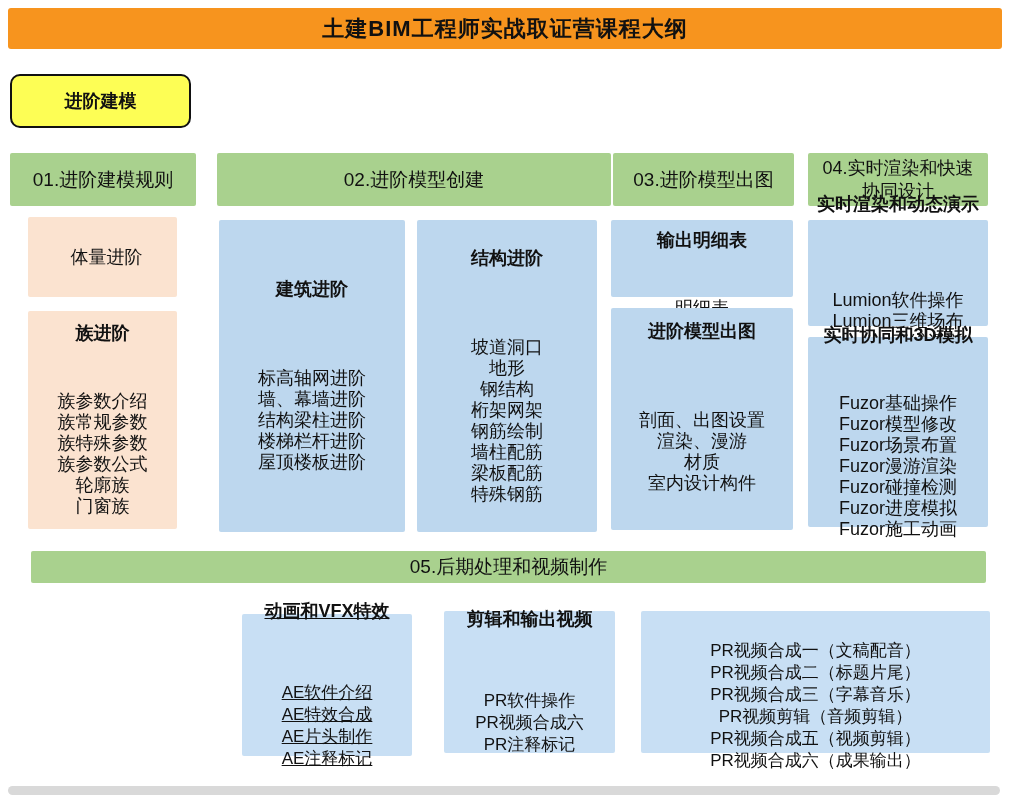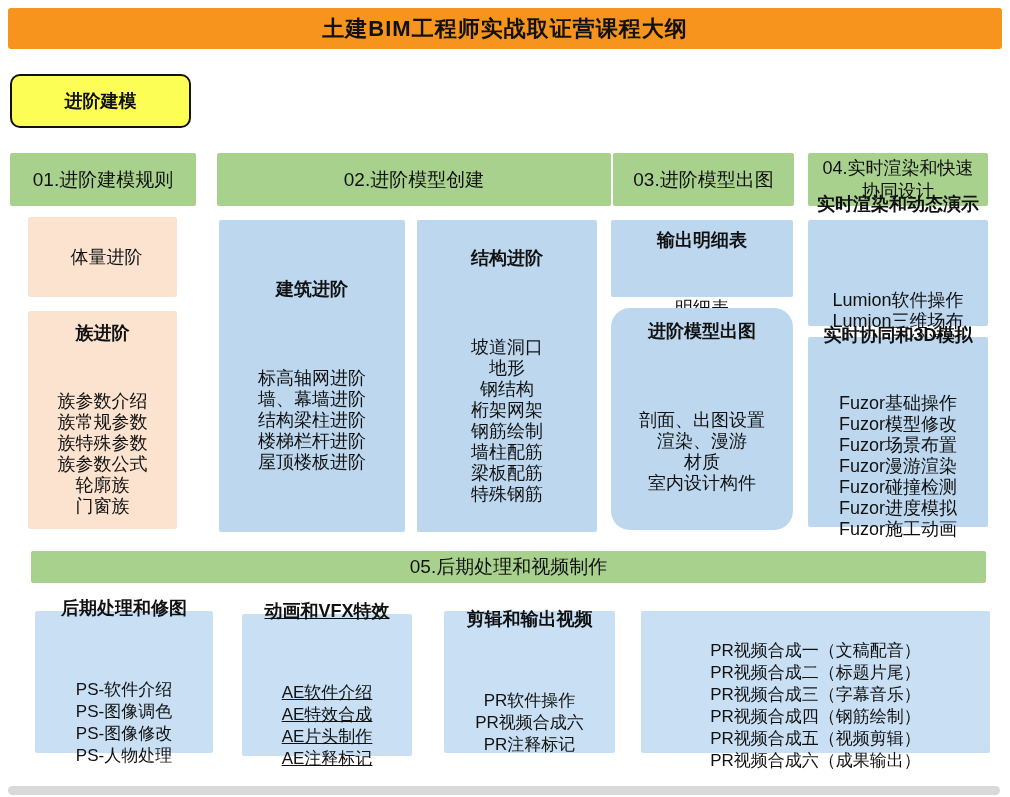--- a/index.html
+++ b/index.html
@@ -50,21 +50,21 @@
   .gap-sm { margin-bottom:13px; }
   .items { display:flex; flex-direction:column;margin-top:47px; }
   .items .item { font-size:18px; line-height:21px; white-space:nowrap; }
   .bottom .items .item { font-size:17px; line-height:22px; }
 
   .b-tiliang { left:28px;  top:217px; width:149px; height:80px;padding-left:8px; }
   .b-zu      { left:28px;  top:311px; width:149px; height:218px; }
   .b-jianzhu { left:219px; top:220px; width:186px; height:312px; }
   .b-jiegou  { left:417px; top:220px; width:180px; height:312px; }
   .b-mingxi  { left:611px; top:220px; width:182px; height:77px;  justify-content:flex-start; padding-top:10px; }
-  .b-chutu   { left:611px; top:308px; width:182px; height:222px; justify-content:flex-start; padding-top:13px;border-radius:19px; }
+  .b-chutu   { left:611px; top:308px; width:182px; height:222px; justify-content:flex-start; padding-top:13px; }
   .b-xuanran { left:808px; top:220px; width:180px; height:106px;gap:28px; }
   .b-xietong { left:808px; top:337px; width:180px; height:190px; }
 
   .b-ps     { left:35px;  top:611px; width:178px; height:142px; }
   .b-ae     { left:242px; top:614px; width:170px; height:142px;text-decoration:underline; }
   .b-pr     { left:444px; top:611px; width:171px; height:142px; }
   .b-prcomp { left:641px; top:611px; width:349px; height:142px; }
 
   .scrollbar {
     left:8px; top:786px; width:992px; height:9px;
@@ -165,29 +165,20 @@
         <div class="item">Fuzor场景布置</div>
         <div class="item">Fuzor漫游渲染</div>
         <div class="item">Fuzor碰撞检测</div>
         <div class="item">Fuzor进度模拟</div>
         <div class="item">Fuzor施工动画</div>
       </div>
   </div>
 
   <div class="abs banner05">05.后期处理和视频制作</div>
 
-  <div class="abs box blueL bottom b-ps">
-    <div class="box-title gap-sm">后期处理和修图</div>
-    <div class="items">
-        <div class="item">PS-软件介绍</div>
-        <div class="item">PS-图像调色</div>
-        <div class="item">PS-图像修改</div>
-        <div class="item">PS-人物处理</div>
-      </div>
-  </div>
 
   <div class="abs box blueL bottom b-ae">
     <div class="box-title gap-sm">动画和VFX特效</div>
     <div class="items">
         <div class="item">AE软件介绍</div>
         <div class="item">AE特效合成</div>
         <div class="item">AE片头制作</div>
         <div class="item">AE注释标记</div>
       </div>
   </div>
@@ -199,21 +190,21 @@
         <div class="item">PR视频合成六</div>
         <div class="item">PR注释标记</div>
       </div>
   </div>
 
   <div class="abs box blueL bottom b-prcomp">
     <div class="items">
         <div class="item">PR视频合成一（文稿配音）</div>
         <div class="item">PR视频合成二（标题片尾）</div>
         <div class="item">PR视频合成三（字幕音乐）</div>
-        <div class="item">PR视频合成四（钢筋绘制）</div>
+        <div class="item">PR视频剪辑（音频剪辑）</div>
         <div class="item">PR视频合成五（视频剪辑）</div>
         <div class="item">PR视频合成六（成果输出）</div>
       </div>
   </div>
 
   <div class="abs scrollbar"></div>
 
 </div>
 
 </body></html>

